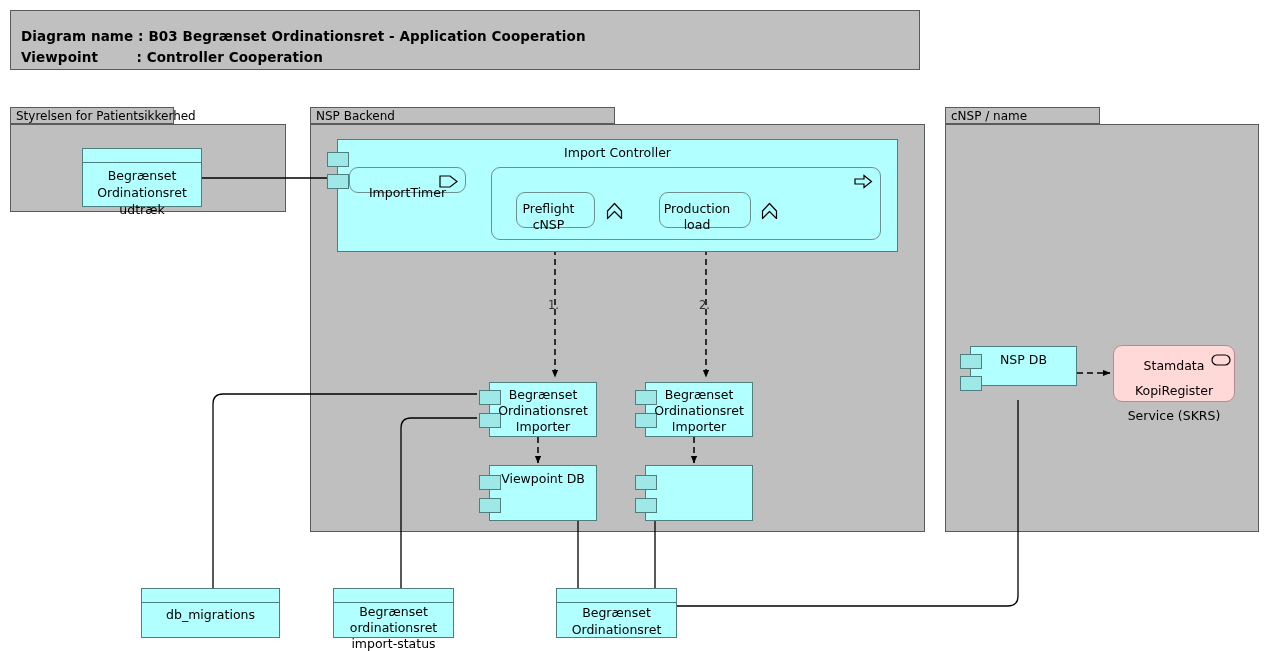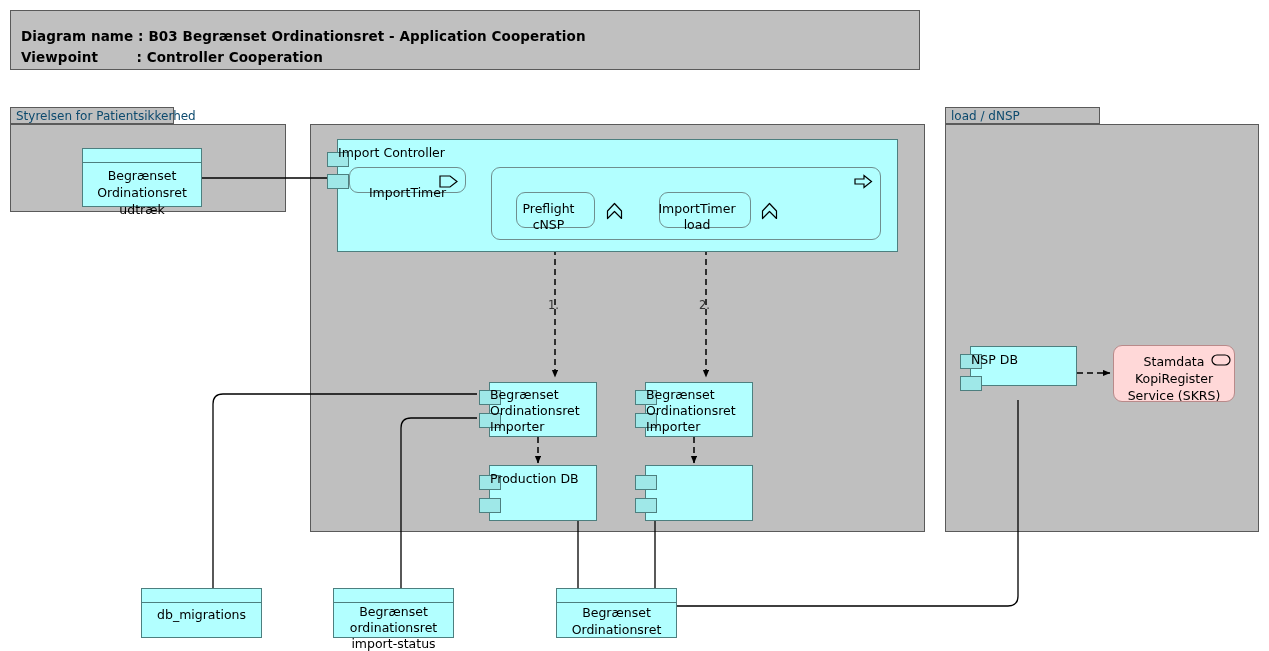--- a/index.html
+++ b/index.html
@@ -15,46 +15,46 @@
      background:#c0c0c0;border:1px solid #5a5a5a;}
   #titleblock .tline{position:absolute;left:10px;font-weight:bold;font-size:13.5px;color:#000;
      white-space:pre;letter-spacing:.1px;}
   #titleblock .l1{top:17px;}
   #titleblock .l2{top:38px;}
 
   
   .group{background:transparent;}
   .group .tab{position:absolute;left:0;top:0;height:17px;
      background:#bfbfbf;border:1px solid #5a5a5a;box-sizing:border-box;}
-  .group .tab span{position:absolute;left:5px;top:1px;font-size:12px;color:#0c4a6e;white-space:nowrap;}
+  .group .tab span{position:absolute;left:5px;top:1px;font-size:12px;color:#000000;white-space:nowrap;}
   .group .body{position:absolute;left:0;background:#bfbfbf;border:1px solid #5a5a5a;box-sizing:border-box;}
 
   
   .comp{background:#b2ffff;border:1px solid #4d7f7f;}
   .comp .lug{position:absolute;left:-11px;width:22px;height:15px;
      background:#9fe8e8;border:1px solid #4d7f7f;box-sizing:border-box;}
   .comp .lug.a{top:12px;}
   .comp .lug.b{top:34px;}
-  .comp .ctext{position:absolute;left:0;right:0;top:7px;text-align:left;
+  .comp .ctext{position:absolute;left:0;right:0;top:7px;text-align:center;
      font-size:12.5px;line-height:16px;color:#000;}
   .comp.hdr .ctext{top:5px;}
 
   
   .dataobj{background:#b2ffff;border:1px solid #4d7f7f;}
   .dataobj .bar{position:absolute;left:0;right:0;top:13px;height:1px;background:#4d7f7f;}
   .dataobj .dtext{position:absolute;left:0;right:0;top:18px;text-align:center;
      font-size:12.5px;line-height:17px;color:#000;}
 
   
   .rnd{background:#b2ffff;border:1px solid #6f8f8f;border-radius:9px;}
   .rnd .rtext{position:absolute;left:0;right:0;top:6px;text-align:center;font-size:12.5px;
       line-height:16px;color:#000;}
   .rnd.nofill{background:transparent;}
   .rnd.pink{background:#ffd8d8;border:1px solid #b98a8a;border-radius:9px;}
-  .rnd.pink .rtext{top:7px;line-height:17px;}
+  .rnd.pink .rtext{top:7px;line-height:25px;}
 
   .icon{position:absolute;}
 
   
   #wires{position:absolute;left:0;top:0;width:1269px;height:651px;pointer-events:none;}
   .seqlabel{position:absolute;font-size:11.5px;color:#333;}
 </style>
 </head>
 <body>
 
@@ -66,26 +66,29 @@
   </div>
 
   <div class="abs group" style="left:10px;top:107px;width:276px;height:105px;">
     <div class="tab" style="width:164px;">
       <span>Styrelsen for Patientsikkerhed</span>
     </div>
     <div class="body" style="top:17px;width:276px;height:88px;"></div>
   </div>
 
   <div class="abs group" style="left:310px;top:107px;width:615px;height:425px;">
+    <div class="tab" style="width:305px;">
+      <span>NSP Backend</span>
+    </div>
     <div class="body" style="top:17px;width:615px;height:408px;"></div>
   </div>
 
   <div class="abs group" style="left:945px;top:107px;width:314px;height:425px;">
     <div class="tab" style="width:155px;">
-      <span>load / dNSP</span>
+      <span>cNSP / name</span>
     </div>
     <div class="body" style="top:17px;width:314px;height:408px;"></div>
   </div>
 
   <svg id="wires">
     <defs>
       <marker id="arrowFilled" markerWidth="9" markerHeight="9" refX="7.2" refY="3.2" orient="auto" markerUnits="userSpaceOnUse">
         <path d="M0,0 L7.6,3.2 L0,6.4 z" fill="#000"></path>
       </marker>
     </defs>
@@ -143,21 +146,21 @@
   </div>
 
   <div class="abs rnd nofill" style="left:516px;top:192px;width:79px;height:36px;">
     <div class="rtext" style="top:8px;left:-4px;right:10px;">Preflight cNSP</div>
     <svg class="icon" style="left:89px;top:9px;" width="17" height="18">
       <path d="M1.5,16.5 L1.5,9 L8.5,1.5 L15.5,9 L15.5,16.5 L8.5,9.5 z" fill="none" stroke="#000" stroke-width="1.2" stroke-linejoin="round"></path>
     </svg>
   </div>
 
   <div class="abs rnd nofill" style="left:659px;top:192px;width:92px;height:36px;">
-    <div class="rtext" style="top:8px;left:-4px;right:12px;">ImportTimer load</div>
+    <div class="rtext" style="top:8px;left:-4px;right:12px;">Production load</div>
     <svg class="icon" style="left:101px;top:9px;" width="17" height="18">
       <path d="M1.5,16.5 L1.5,9 L8.5,1.5 L15.5,9 L15.5,16.5 L8.5,9.5 z" fill="none" stroke="#000" stroke-width="1.2" stroke-linejoin="round"></path>
     </svg>
   </div>
 
   <div class="abs comp" style="left:489px;top:382px;width:108px;height:55px;">
     <div class="lug a" style="top:7px;"></div>
     <div class="lug b" style="top:30px;"></div>
     <div class="ctext" style="top:4px;white-space:pre-line;">Begrænset
 Ordinationsret
@@ -168,21 +171,21 @@
     <div class="lug a" style="top:7px;"></div>
     <div class="lug b" style="top:30px;"></div>
     <div class="ctext" style="top:4px;white-space:pre-line;">Begrænset
 Ordinationsret
 Importer</div>
   </div>
 
   <div class="abs comp" style="left:489px;top:465px;width:108px;height:56px;">
     <div class="lug a" style="top:9px;"></div>
     <div class="lug b" style="top:32px;"></div>
-    <div class="ctext" style="top:5px;white-space:pre-line;">Production DB</div>
+    <div class="ctext" style="top:5px;white-space:pre-line;">Viewpoint DB</div>
   </div>
 
   <div class="abs comp" style="left:645px;top:465px;width:108px;height:56px;">
     <div class="lug a" style="top:9px;"></div>
     <div class="lug b" style="top:32px;"></div>
   </div>
 
   <div class="abs comp" style="left:970px;top:346px;width:107px;height:40px;">
     <div class="lug a" style="top:7px;"></div>
     <div class="lug b" style="top:29px;"></div>
@@ -191,21 +194,21 @@
 
   <div class="abs rnd pink" style="left:1113px;top:345px;width:122px;height:57px;">
     <div class="rtext" style="white-space:pre-line;">Stamdata
 KopiRegister
 Service (SKRS)</div>
     <svg class="icon" style="left:97px;top:8px;" width="20" height="12">
       <rect x="1" y="1" width="18" height="10" rx="5" ry="5" fill="none" stroke="#000" stroke-width="1.2"></rect>
     </svg>
   </div>
 
-  <div class="abs dataobj" style="left:141px;top:588px;width:121px;height:50px;text-decoration:underline;">
+  <div class="abs dataobj" style="left:141px;top:588px;width:139px;height:50px;text-decoration:underline;">
     <div class="bar"></div>
     <div class="dtext" style="top:17px;">db_migrations</div>
   </div>
 
   <div class="abs dataobj" style="left:333px;top:588px;width:121px;height:50px;">
     <div class="bar"></div>
     <div class="dtext" style="top:15px;line-height:16px;white-space:pre-line;">Begrænset
 ordinationsret
 import-status</div>
   </div>

